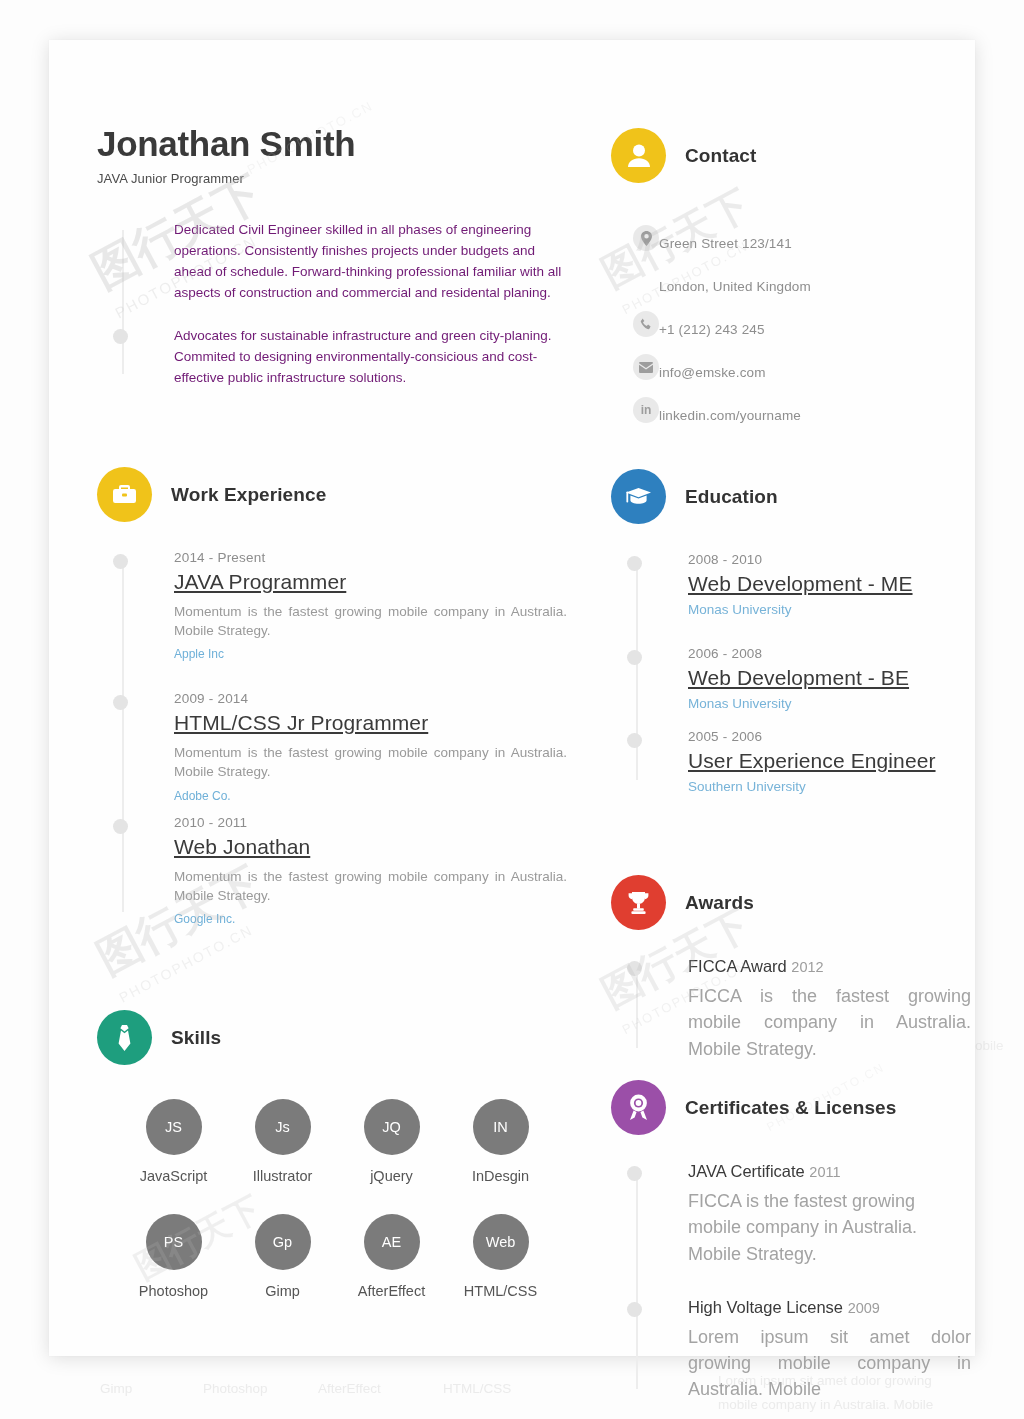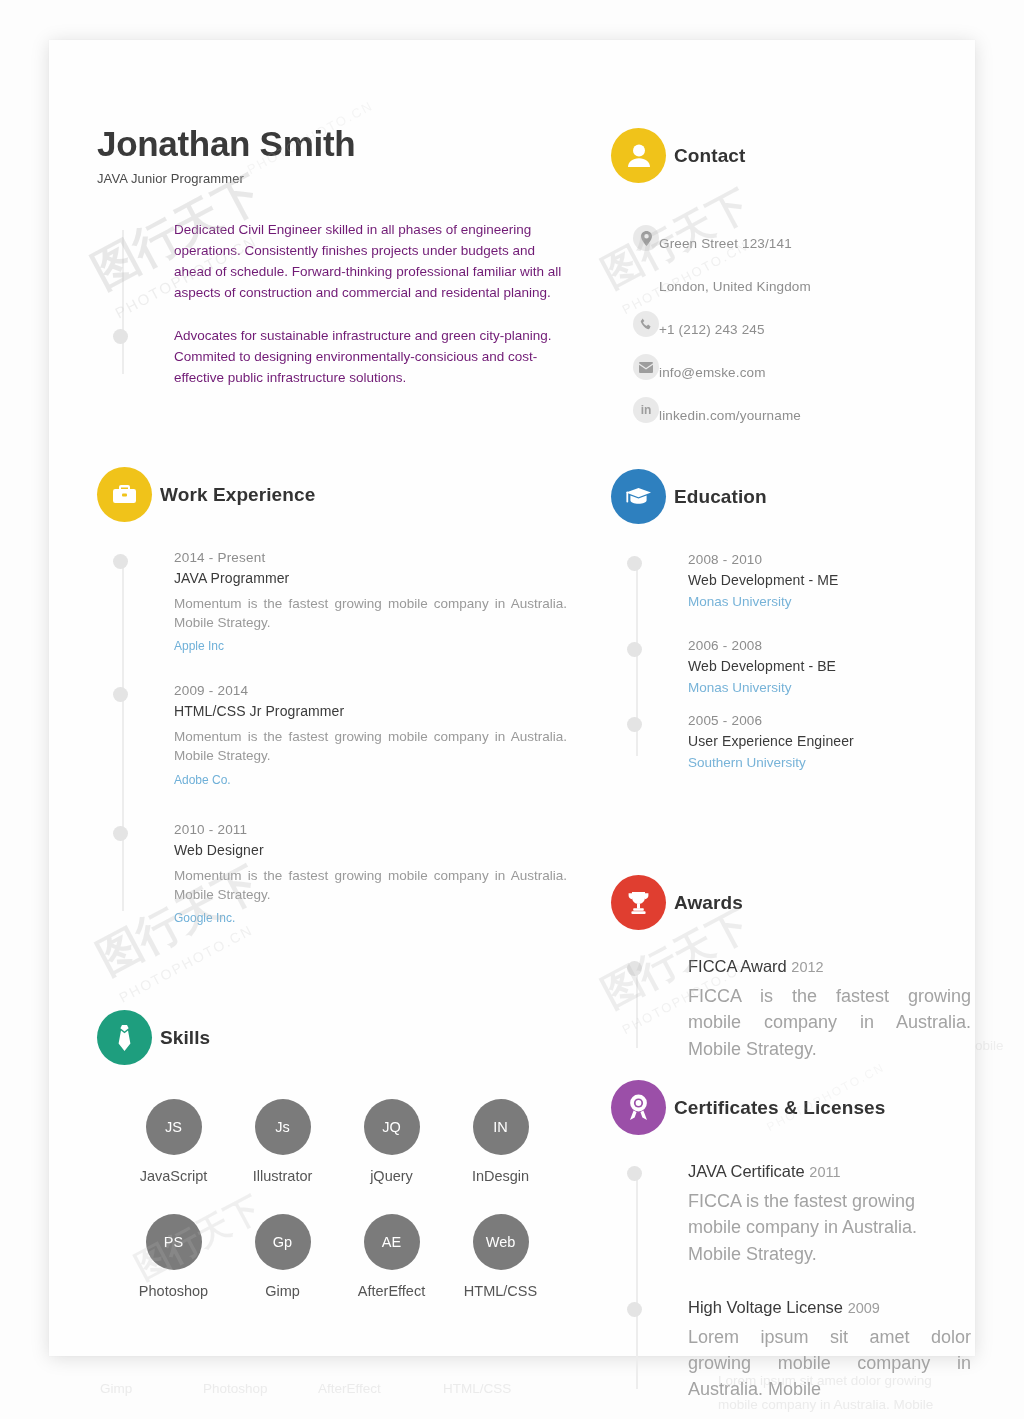--- a/index.html
+++ b/index.html
@@ -27,36 +27,36 @@
   .wm .lat { font-family:"Liberation Sans", sans-serif; color:#c9c9c9; letter-spacing:2px;}
   .wm-g { transform-origin: center; }
 
   .col-left  { position:absolute; left:48px;  top:0; width:470px; }
   .col-right { position:absolute; left:562px; top:0; width:360px; }
 
   
   h1.name { font-size:35px; font-weight:bold; color:#3a3a3a; letter-spacing:-.3px; }
   .role   { font-size:13px; color:#4b4b4b; margin-top:7px; letter-spacing:.1px; }
 
-  .sec-head { display:flex; align-items:center; gap:8px; }
+  .sec-head { display:flex; align-items:center; gap:19px; }
   .sec-icon { width:55px; height:55px; border-radius:50%; flex:0 0 55px;
               display:flex; align-items:center; justify-content:center; }
   .sec-icon svg { display:block; }
   .sec-title { font-size:19px; color:#333; font-weight:bold; letter-spacing:.1px;}
 
   
   .tl { position:relative; padding-left:77px; }
   .tl::before { content:""; position:absolute; left:25px; top:10px; bottom:14px;
                 width:2px; background:#ededed; }
   .tl-item { position:relative; }
   .tl-item::before { content:""; position:absolute; left:-61px; top:4px;
                 width:15px; height:15px; border-radius:50%; background:#e4e4e4; }
 
   .t-date  { font-size:13.5px; color:#8d8d8d; letter-spacing:.2px; }
-  .t-title { font-size:14px; color:#3a3a3a; margin-top:5px; letter-spacing:.1px; }
+  .t-title { font-size:21px; color:#3a3a3a; margin-top:5px; letter-spacing:.1px;text-decoration:underline; }
   .t-desc  { font-size:13.5px; color:#9a9a9a; line-height:1.42; margin-top:8px;
              text-align:justify; }
   .t-link  { font-size:12px; color:#6fb0d8; margin-top:7px; }
   .t-sub   { font-size:13.5px; color:#77b3d8; margin-top:6px; }
 
   .p-body { font-size:13.5px; color:#701a75; line-height:1.55; }
 
   
   .c-list { padding-left:22px; }
   .c-row  { display:flex; align-items:flex-end; min-height:30px; }
@@ -133,23 +133,23 @@
             <div class="t-title">JAVA Programmer</div>
             <div class="t-desc">Momentum is the fastest growing mobile company in Australia. Mobile Strategy.</div>
             <div class="t-link">Apple Inc</div>
           </div>
           <div class="tl-item" style="margin-top:30px;">
             <div class="t-date">2009 - 2014</div>
             <div class="t-title">HTML/CSS Jr Programmer</div>
             <div class="t-desc">Momentum is the fastest growing mobile company in Australia. Mobile Strategy.</div>
             <div class="t-link">Adobe Co.</div>
           </div>
-          <div class="tl-item" style="margin-top:35px;">
+          <div class="tl-item" style="margin-top:12px;">
             <div class="t-date">2010 - 2011</div>
-            <div class="t-title">Web Designer</div>
+            <div class="t-title">Web Jonathan</div>
             <div class="t-desc">Momentum is the fastest growing mobile company in Australia. Mobile Strategy.</div>
             <div class="t-link">Google Inc.</div>
           </div>
         </div>
       </div>
 
       <div style="position:absolute; left:0; top:970px; width:470px;">
         <div class="sec-head">
           <div class="sec-icon" style="background:#1E9E7E;">
             <svg width="17" height="28" viewBox="0 0 17 28" fill="#fff">

